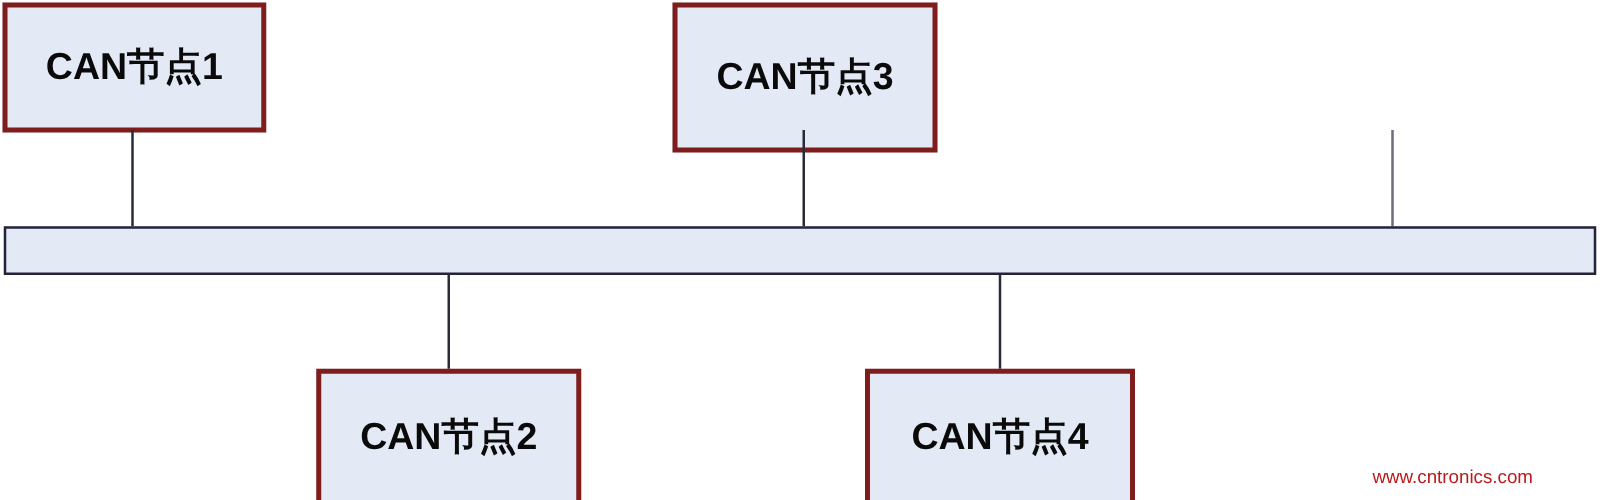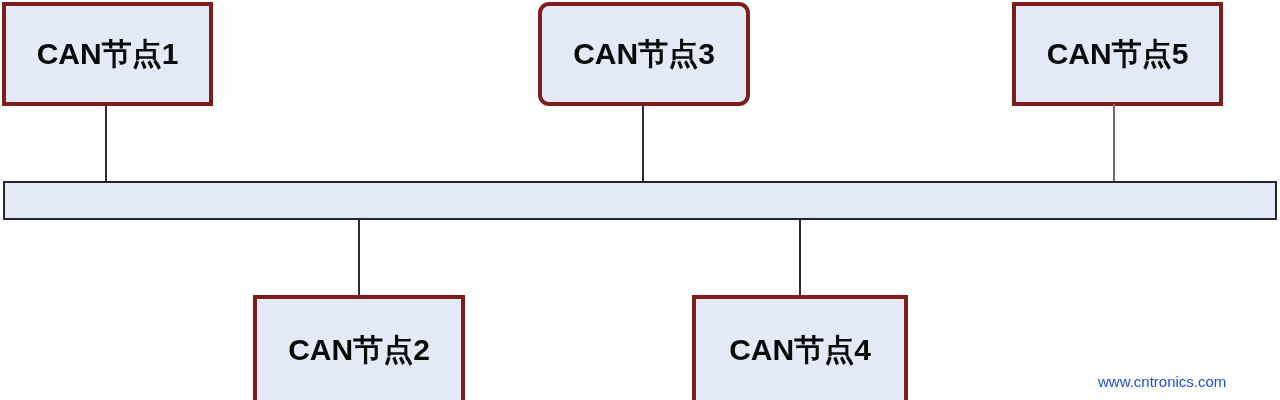--- a/index.html
+++ b/index.html
@@ -42,41 +42,38 @@
     position: absolute;
     background: #2b2b38;
     width: 2px;
   }
   .connector.gray {
     background: #6e6e7a;
   }
   .watermark {
     position: absolute;
     font-size: 15px;
-    color: #1d4ed8;
+    color: #b91c1c;
     white-space: nowrap;
     font-family: "Liberation Sans", "DejaVu Sans", sans-serif;
   }
 </style>
 </head>
 <body>
 
 <div id="canvas">
 
   <div class="node-box" style="left:2px; top:2px; width:211px; height:104px;">
     <span class="node-label">CAN节点1</span>
   </div>
 
-  <div class="node-box" style="left:538px; top:2px; width:212px; height:104px;border-radius:11px;">
+  <div class="node-box" style="left:538px; top:2px; width:212px; height:120px;">
     <span class="node-label">CAN节点3</span>
   </div>
 
-  <div class="node-box" style="left:1012px; top:2px; width:211px; height:104px;">
-    <span class="node-label">CAN节点5</span>
-  </div>
 
   <div class="connector" style="left:105px; top:104px; height:79px;"></div>
   <div class="connector" style="left:642px; top:104px; height:79px;"></div>
   <div class="connector gray" style="left:1113px; top:104px; height:79px;"></div>
 
   <div class="bus-bar" style="left:3px; top:181px; width:1274px; height:39px;">
     <span></span>
   </div>
 
   <div class="connector" style="left:358px; top:219px; height:77px;"></div>

